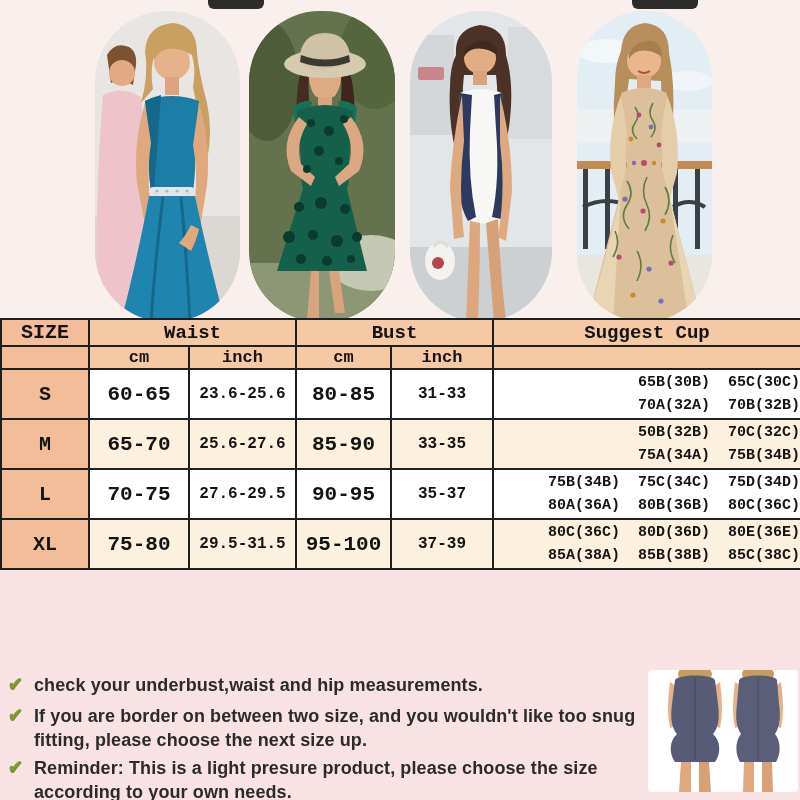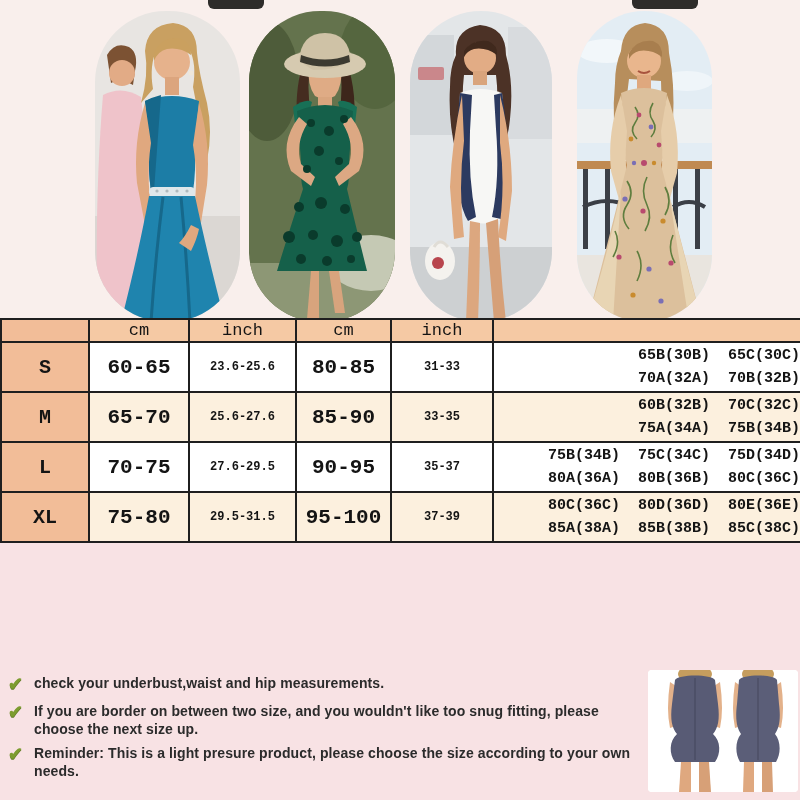--- a/index.html
+++ b/index.html
@@ -22,35 +22,35 @@
   
   table.size-chart{position:absolute;left:0;top:318px;width:800px;z-index:5;
     border-collapse:collapse;table-layout:fixed;background:#fff;
     font-family:"Liberation Mono","DejaVu Sans Mono",monospace;font-weight:bold;color:#141414;}
   table.size-chart td,table.size-chart th{border:2px solid #1f1f1f;text-align:center;
     vertical-align:middle;padding:0;overflow:hidden;}
   tr.hrow1{height:27px;}
   tr.hrow2{height:23px;}
   tr.drow{height:50px;}
   .hd{background:#f5c9a4;font-size:19px;font-weight:bold;}
-  .sub{background:#f5c9a4;font-size:17px;font-weight:normal;}
+  .sub{background:#f5c9a4;font-size:17px;font-weight:bold;}
   .c-size{background:#f2bd98;font-size:20px;}
   tr.alt td{background:#fcf0de;}
   tr.alt td.c-size{background:#f2bd98;}
   .v-cm{font-size:21px;}
-  .v-inch{font-size:12px;}
+  .v-inch{font-size:16px;}
   .v-cup{font-size:15px;line-height:1.55;}
   .cup-line{display:block;white-space:pre;text-align:right;}
 
   
   .notes{position:absolute;left:8px;top:674px;width:640px;z-index:6;}
   .note{display:flex;align-items:flex-start;margin-bottom:7px;}
   .note .chk{color:#7d9c2f;font-size:18px;font-weight:bold;line-height:1.15;
     width:26px;flex:0 0 26px;text-shadow:0 1px 0 #5d7722;}
-  .note .note-text{font-size:14px;font-weight:600;color:#2b2b2b;line-height:1.32;
+  .note .note-text{font-size:18px;font-weight:600;color:#2b2b2b;line-height:1.32;
     max-width:612px;letter-spacing:.1px;}
   .note:nth-child(3){margin-top:-2px;}
 
   .shapewear-card{position:absolute;left:648px;top:670px;width:150px;height:122px;
     background:#ffffff;border-radius:4px;z-index:6;overflow:hidden;}
   .shapewear-card svg{display:block;width:100%;height:100%;}
 </style>
 </head>
 <body>
 
@@ -215,20 +215,26 @@
   <table class="size-chart">
     <colgroup>
       <col style="width:88px">
         <col style="width:100px">
         <col style="width:107px">
       <col style="width:95px">
         <col style="width:102px">
         <col style="width:308px">
     </colgroup>
     <thead>
+      <tr class="hrow1">
+        <th class="hd c-size">SIZE</th>
+        <th class="hd" colspan="2">Waist</th>
+        <th class="hd" colspan="2">Bust</th>
+        <th class="hd">Suggest Cup</th>
+      </tr>
       <tr class="hrow2">
         <th class="sub c-size"></th>
         <th class="sub">cm</th>
         <th class="sub">inch</th>
         <th class="sub">cm</th>
         <th class="sub">inch</th>
         <th class="sub"></th>
       </tr>
     </thead>
     <tbody>
@@ -243,21 +249,21 @@
           <span class="cup-line">70A(32A)  70B(32B)</span>
         </td>
       </tr>
       <tr class="drow alt">
         <td class="c-size">M</td>
         <td class="v-cm">65-70</td>
         <td class="v-inch">25.6-27.6</td>
         <td class="v-cm">85-90</td>
         <td class="v-inch">33-35</td>
         <td class="v-cup">
-          <span class="cup-line">60B(32B)  70C(32C)</span>
+          <span class="cup-line">50B(32B)  70C(32C)</span>
           <span class="cup-line">75A(34A)  75B(34B)</span>
         </td>
       </tr>
       <tr class="drow">
         <td class="c-size">L</td>
         <td class="v-cm">70-75</td>
         <td class="v-inch">27.6-29.5</td>
         <td class="v-cm">90-95</td>
         <td class="v-inch">35-37</td>
         <td class="v-cup">

